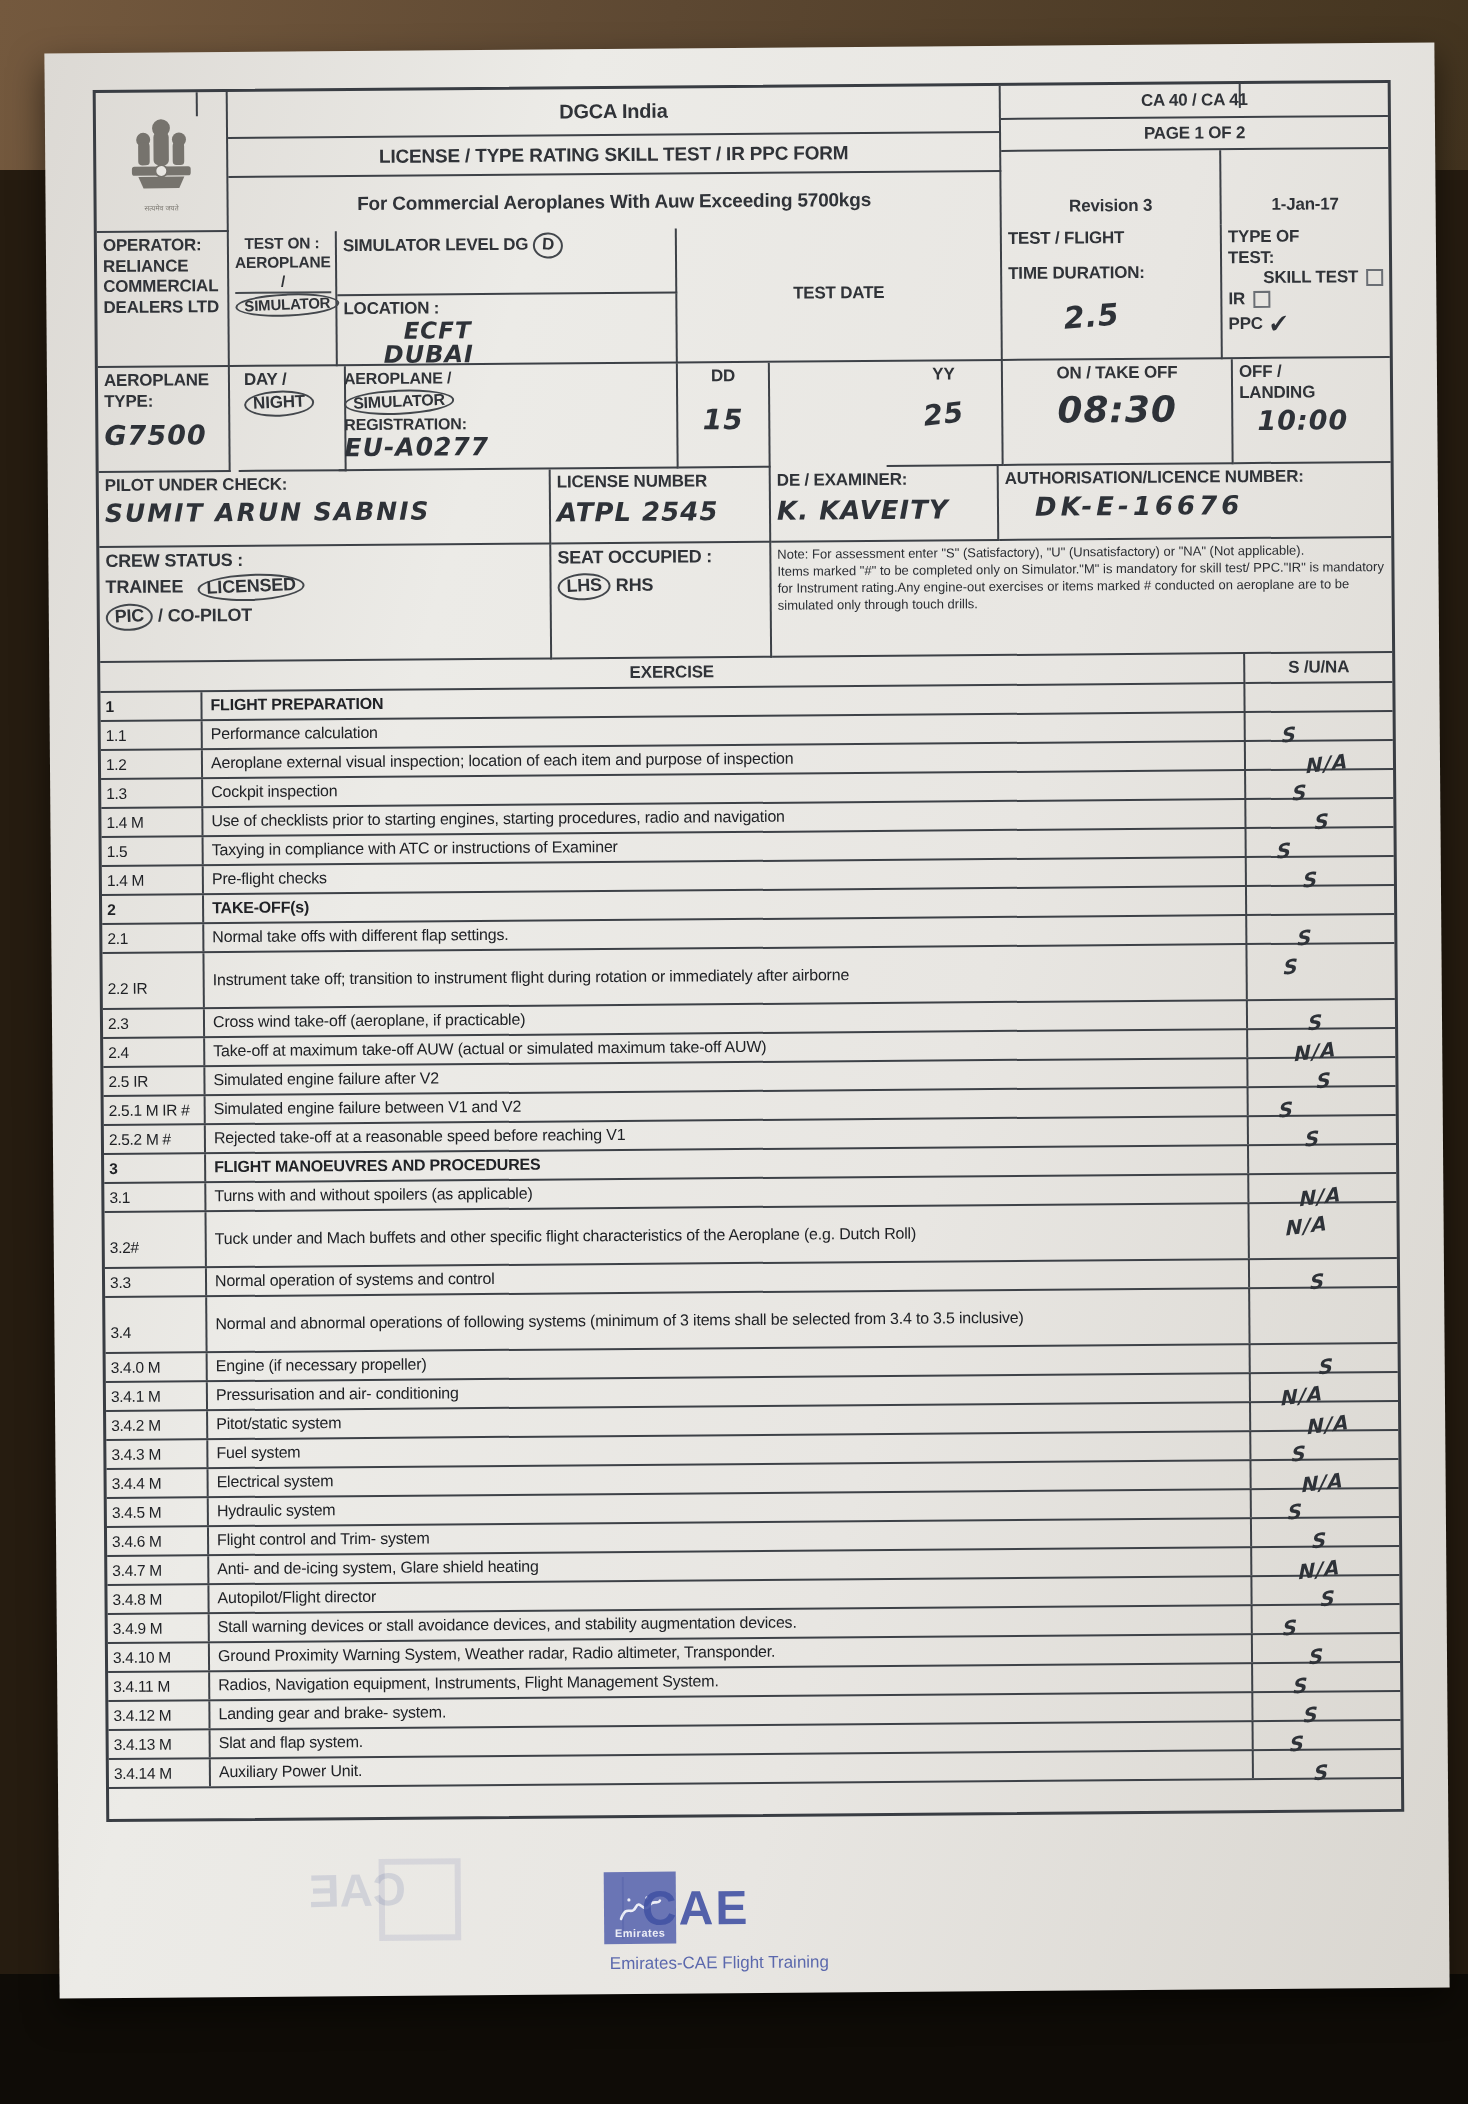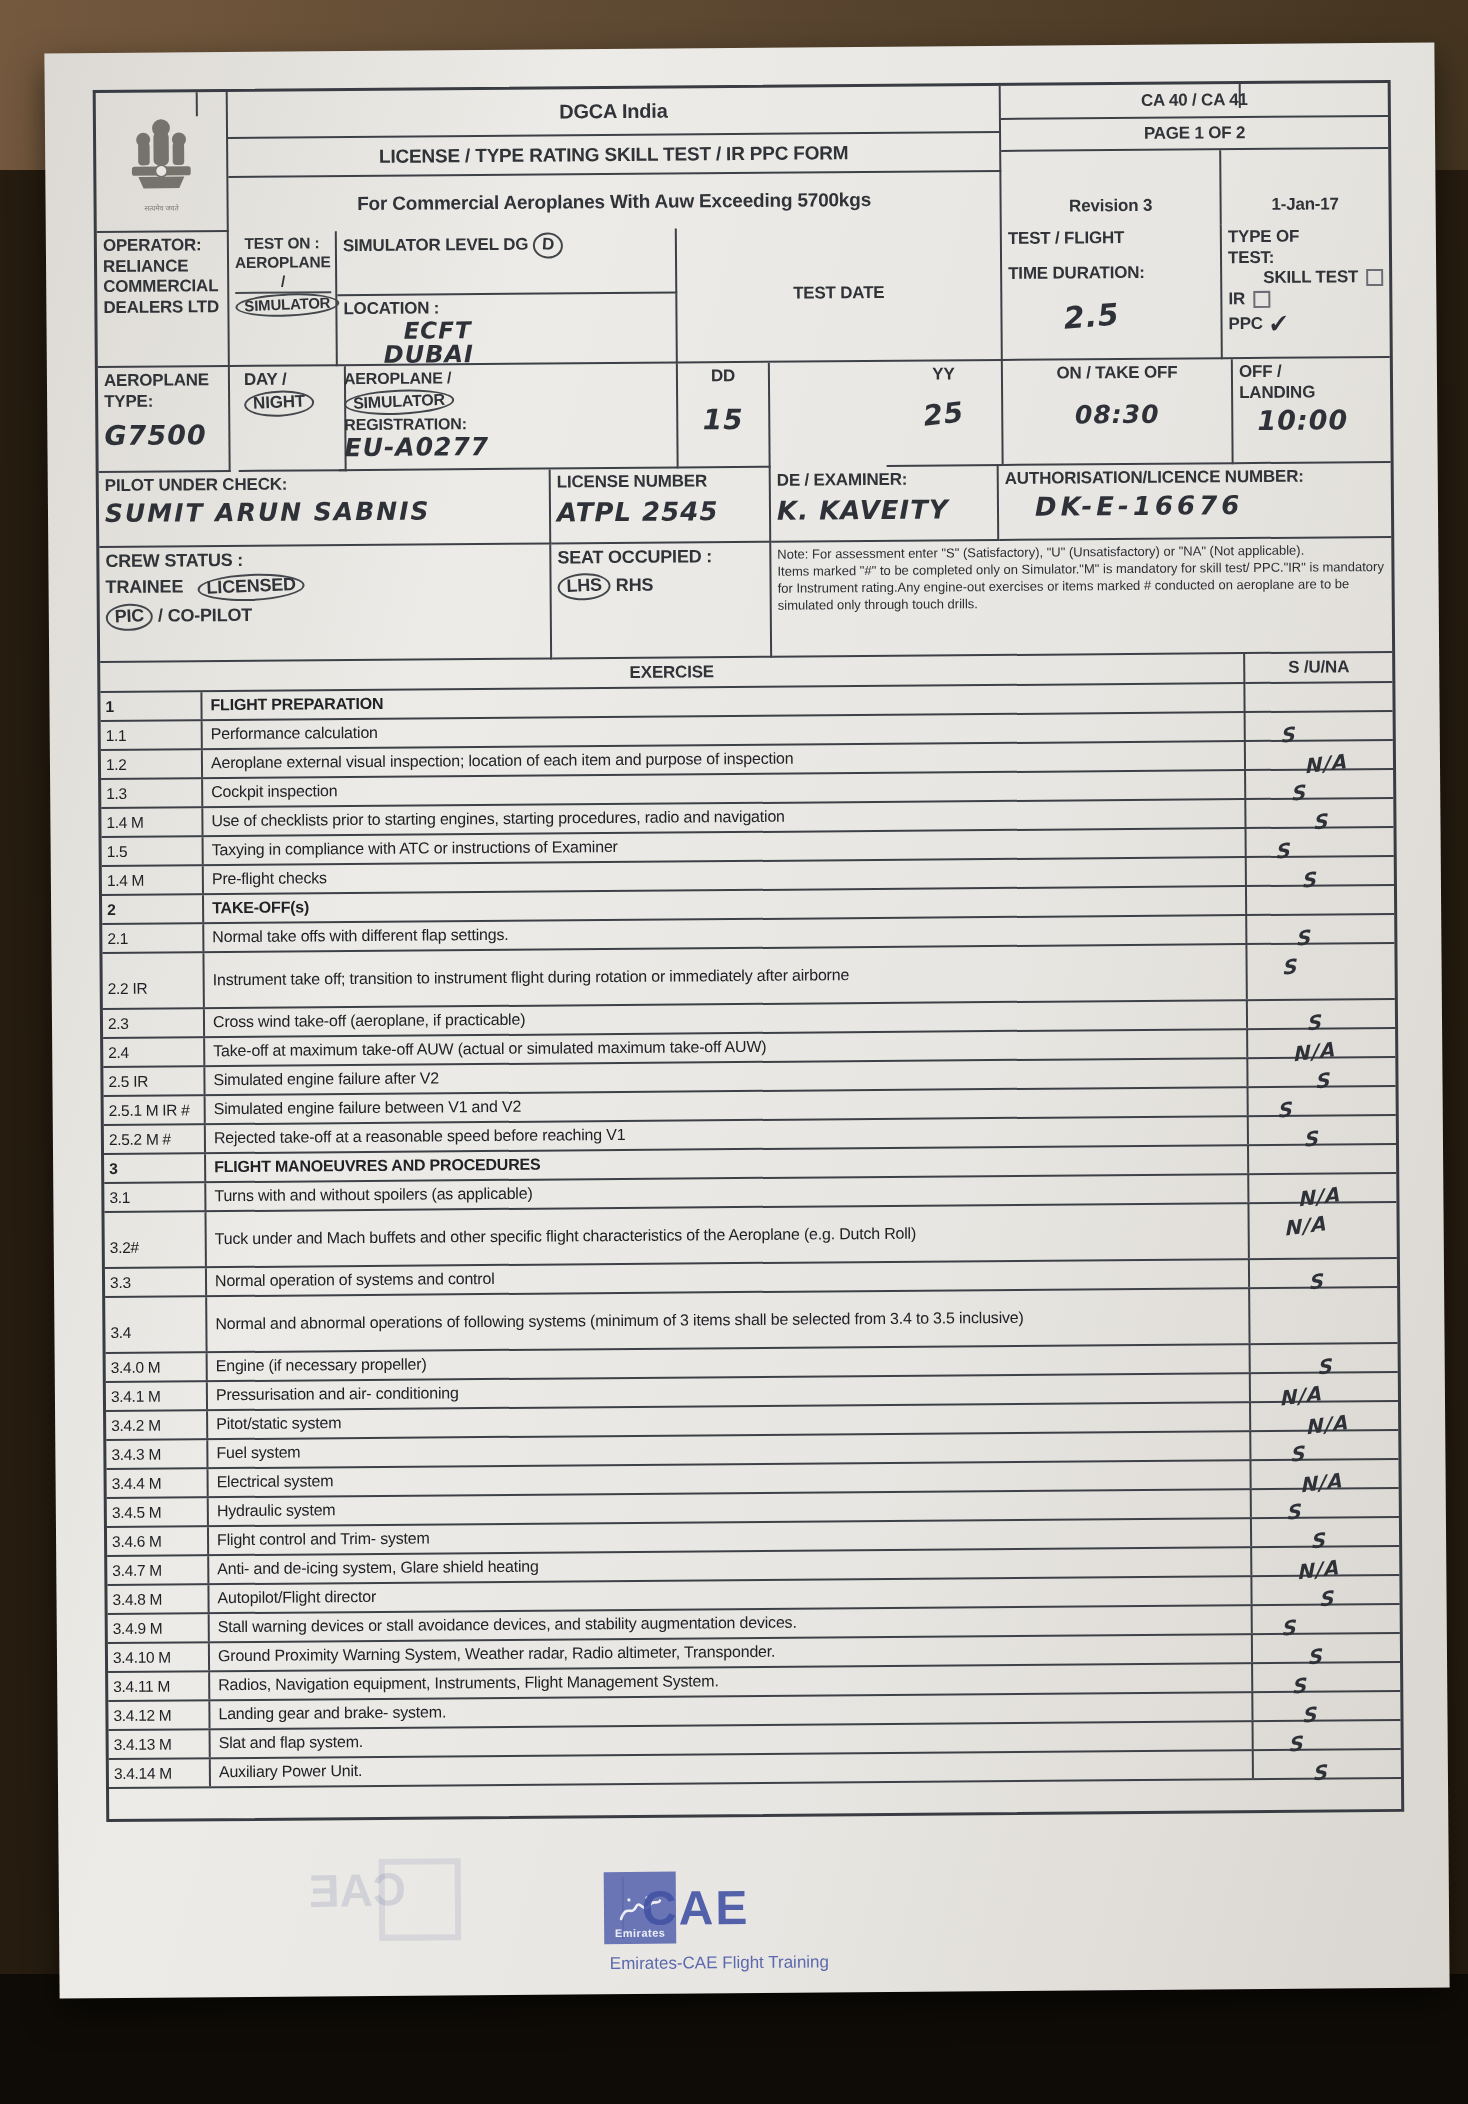--- a/index.html
+++ b/index.html
@@ -153,21 +153,21 @@
       <div class="cell lbl ctr" style="left:580px;top:275px;width:92px;height:105px;flex-direction:column;justify-content:flex-start">
         <div>DD</div>
         <div class="hand" style="font-size:28px;margin-top:16px">15</div>
       </div>
       <div class="cell lbl ctr" style="left:788px;top:275px;width:117px;height:105px;flex-direction:column;justify-content:flex-start">
         <div>YY</div>
         <div class="hand" style="font-size:28px;margin-top:12px;transform:rotate(-6deg)">25</div>
       </div>
       <div class="cell lbl ctr" style="left:905px;top:275px;width:230px;height:105px;flex-direction:column;justify-content:flex-start">
         <div>ON / TAKE OFF</div>
-        <div class="hand" style="font-size:25px;margin-top:16px">08:30</div>
+        <div class="hand" style="font-size:36px;margin-top:4px">08:30</div>
       </div>
       <div class="cell lbl noR" style="left:1135px;top:275px;width:157px;height:105px">
         <div>OFF /</div>
         <div>LANDING</div>
         <div class="hand" style="font-size:27px;margin:2px 0 0 18px">10:00</div>
       </div>
 
       <div class="cell lbl" style="left:0;top:380px;width:452px;height:75px">
         <div>PILOT UNDER CHECK:</div>
         <div class="hand" style="font-size:25px;margin-top:2px;letter-spacing:2px">SUMIT ARUN SABNIS</div>

